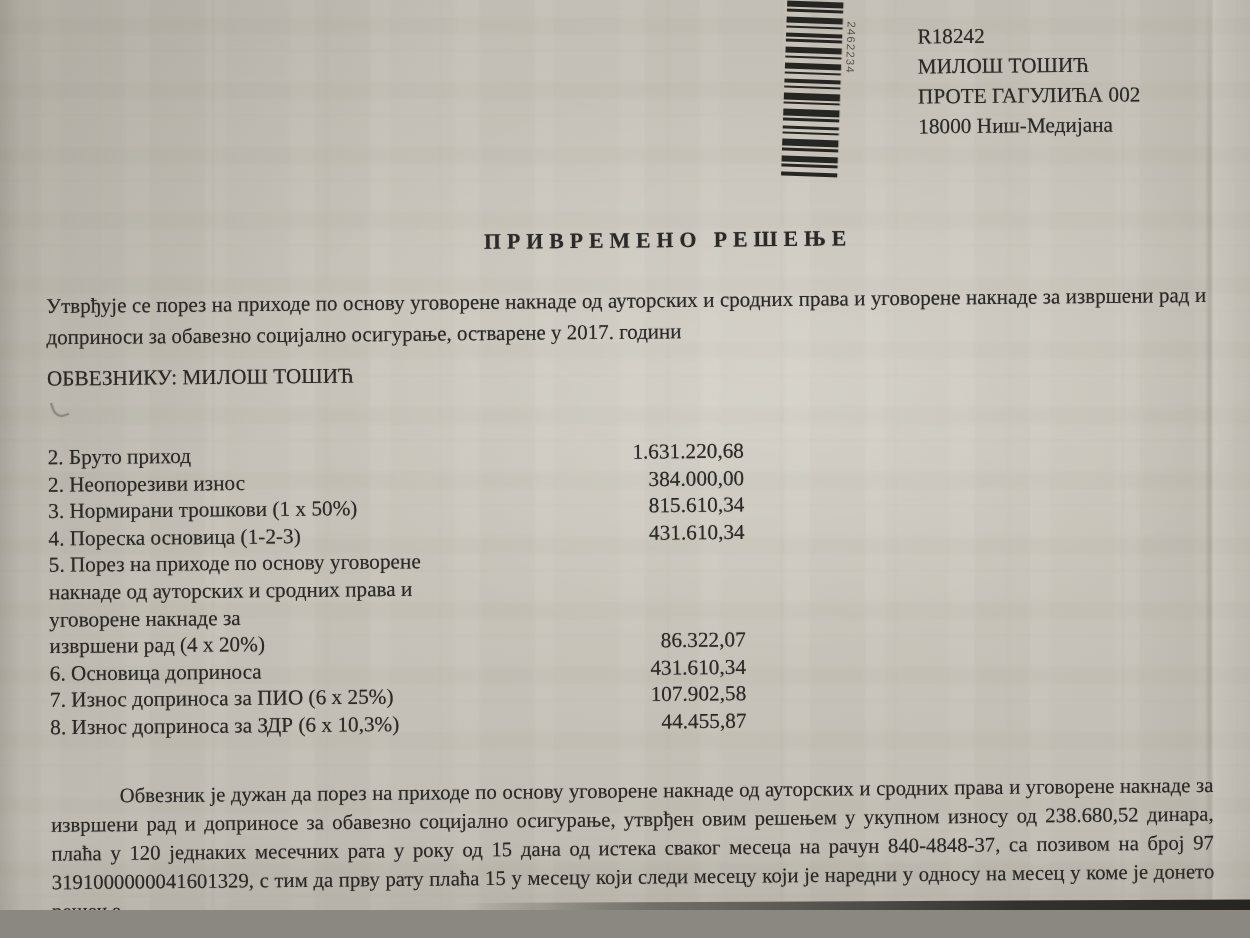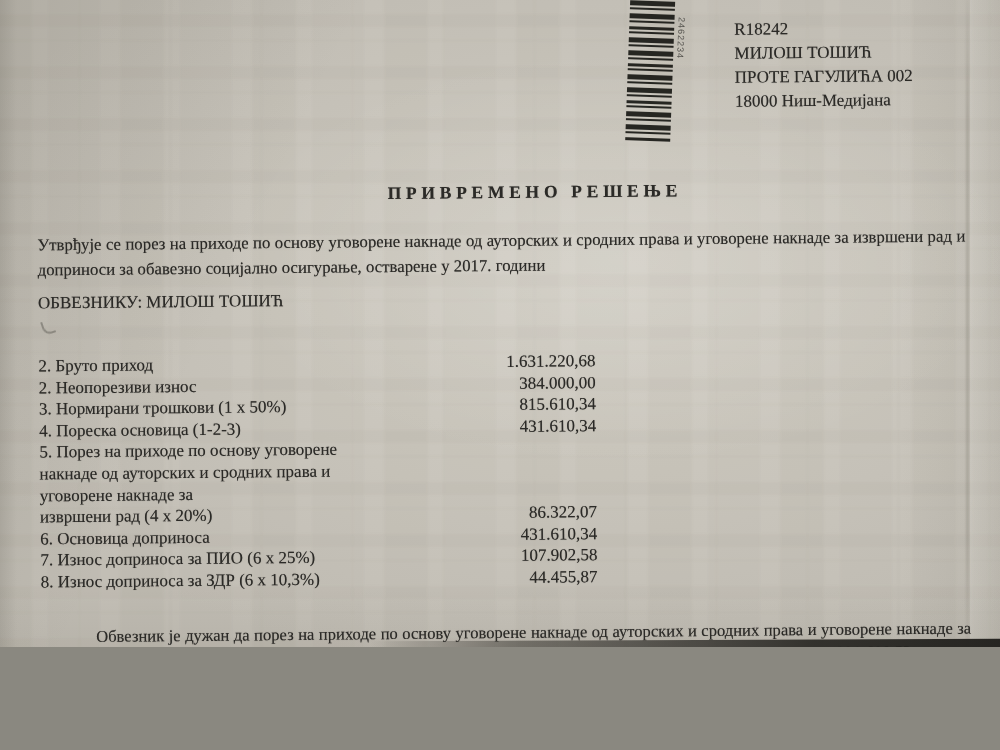--- a/index.html
+++ b/index.html
@@ -1,17 +1,17 @@
 <!DOCTYPE html>
 <html><head>
 <meta charset="utf-8">
 <style>
   html,body{margin:0;padding:0;background:#8a8880;}
   .page{
-    position:relative;width:1000px;height:647px;overflow:hidden;
+    position:relative;width:1000px;height:728px;overflow:hidden;
     background:
       radial-gradient(ellipse 70% 60% at 60% 45%, #d0ccc3 0%, #c9c5bc 55%, #c2beb5 100%);
     font-family:"Liberation Serif","DejaVu Serif",serif;
     color:#2b2a27;
   }
   
   .ghost{
     position:absolute;inset:-12px;opacity:.6;filter:blur(1.1px);pointer-events:none;
     background:
       repeating-linear-gradient(90deg, rgba(128,122,106,.09) 0 44px, rgba(128,122,106,0) 44px 60px, rgba(128,122,106,.06) 60px 112px, rgba(128,122,106,0) 112px 132px),

